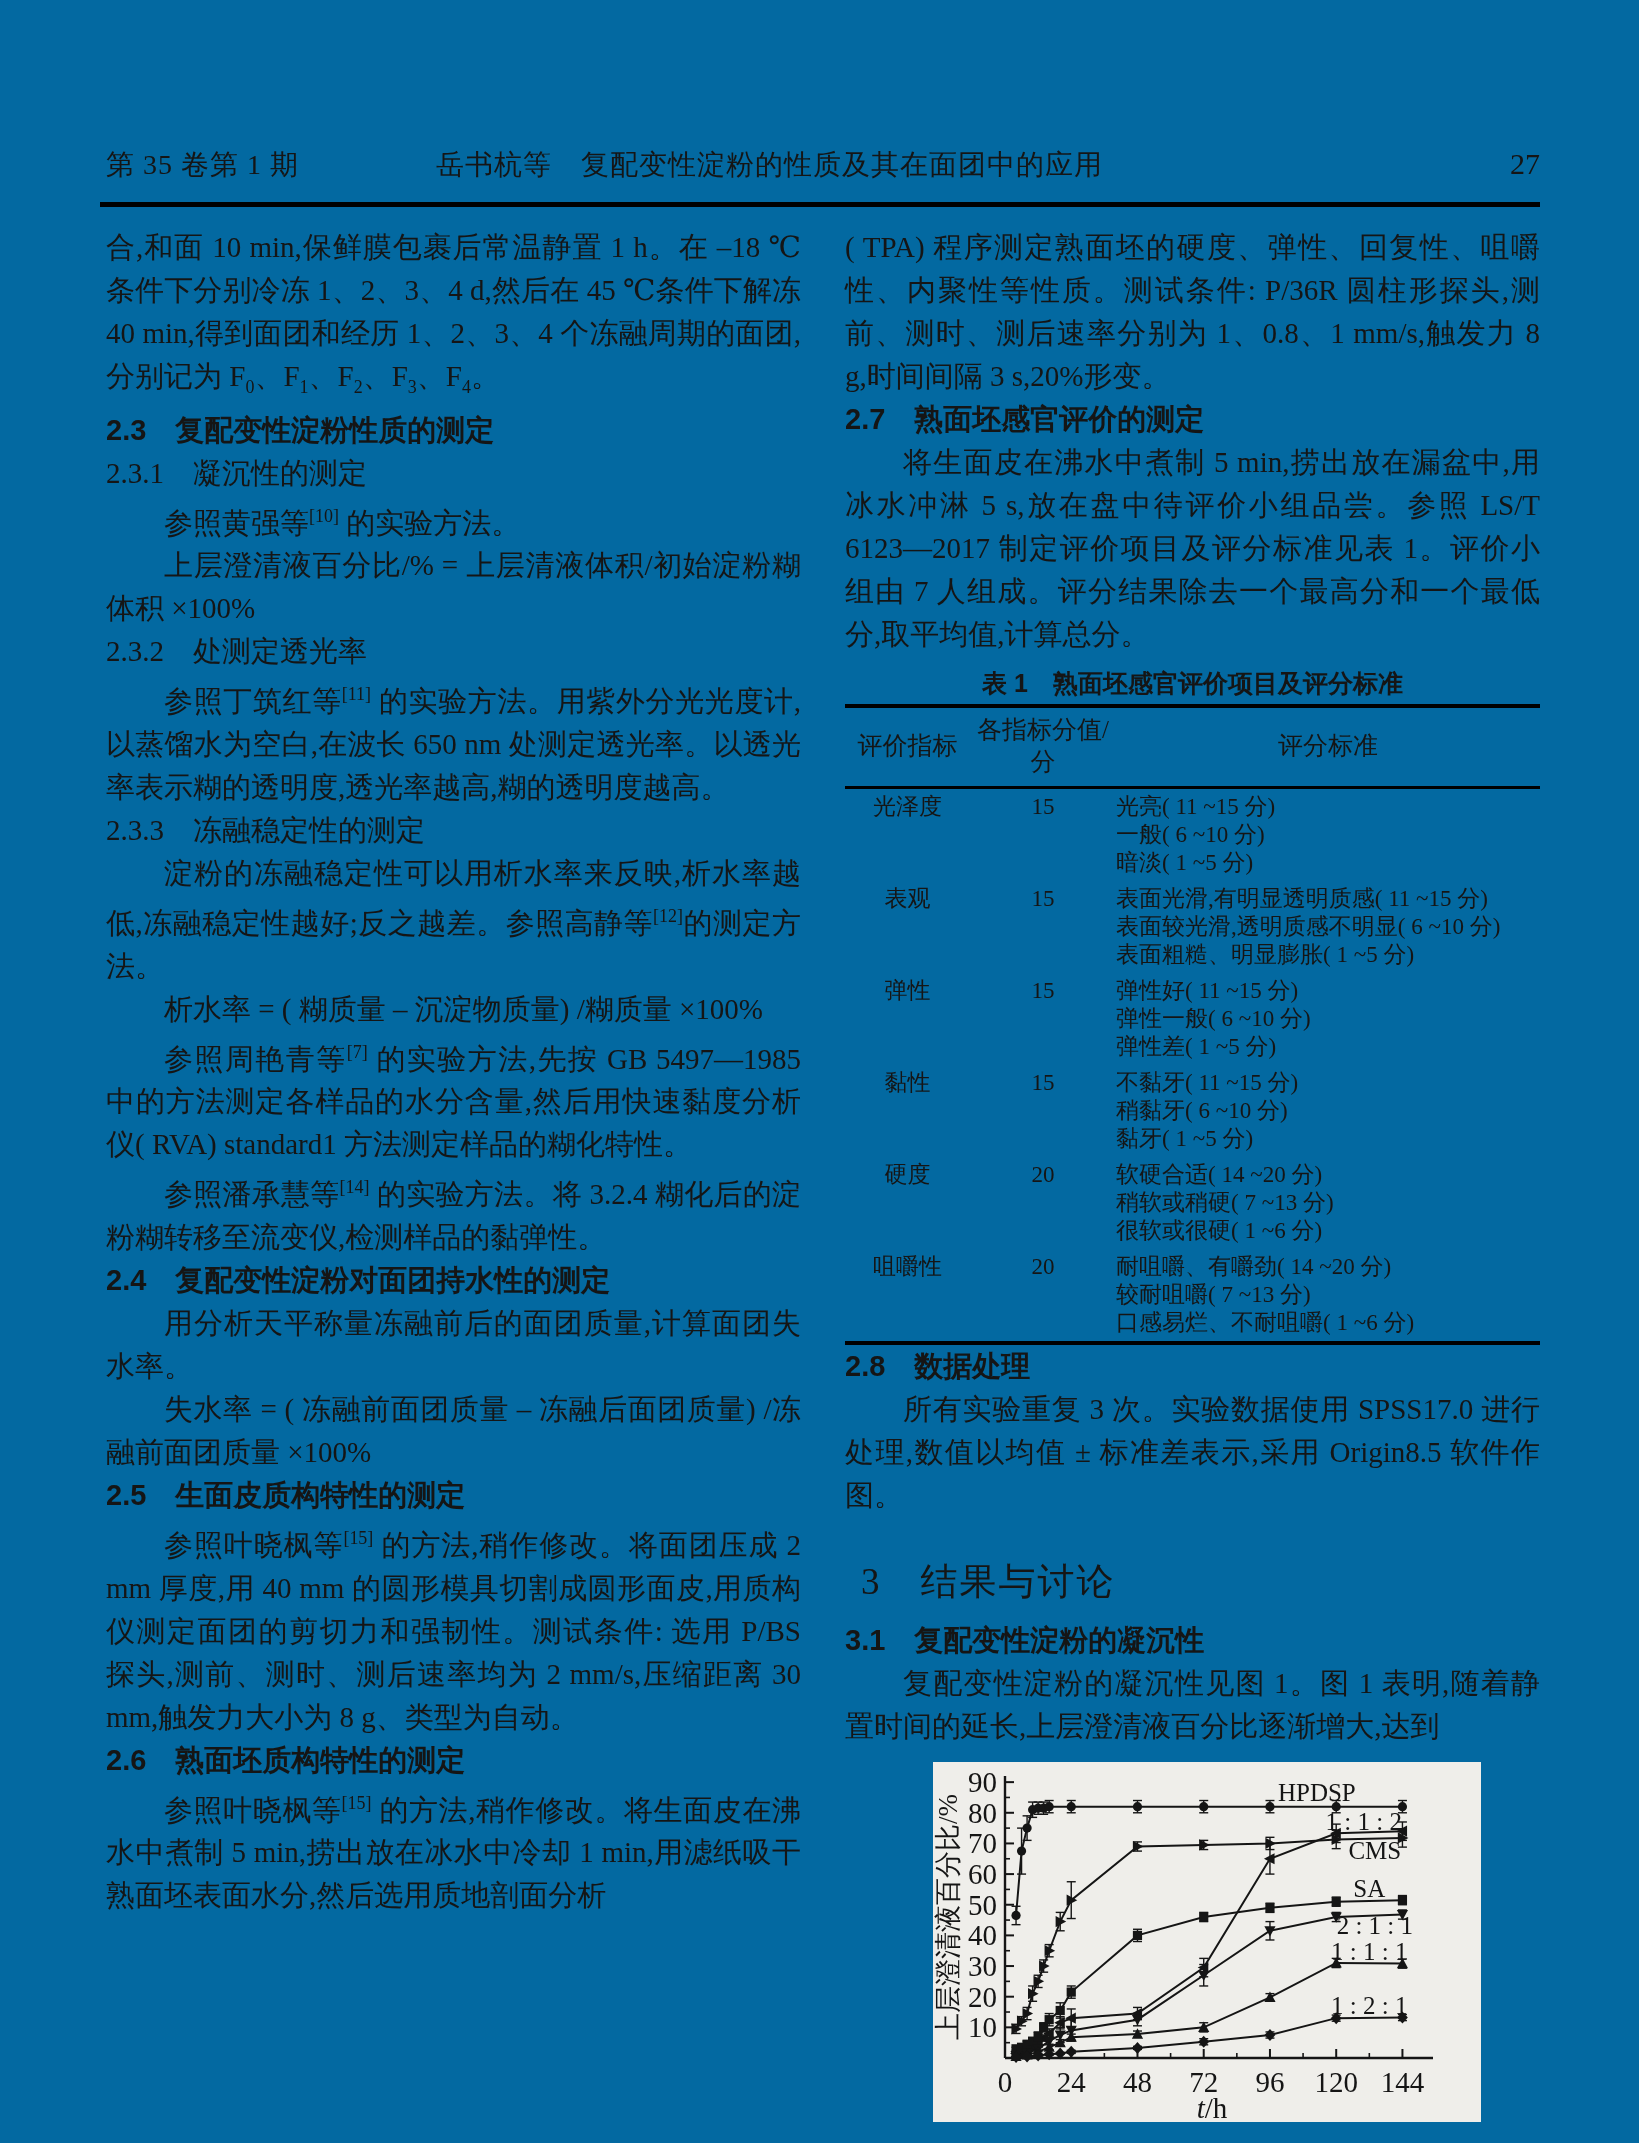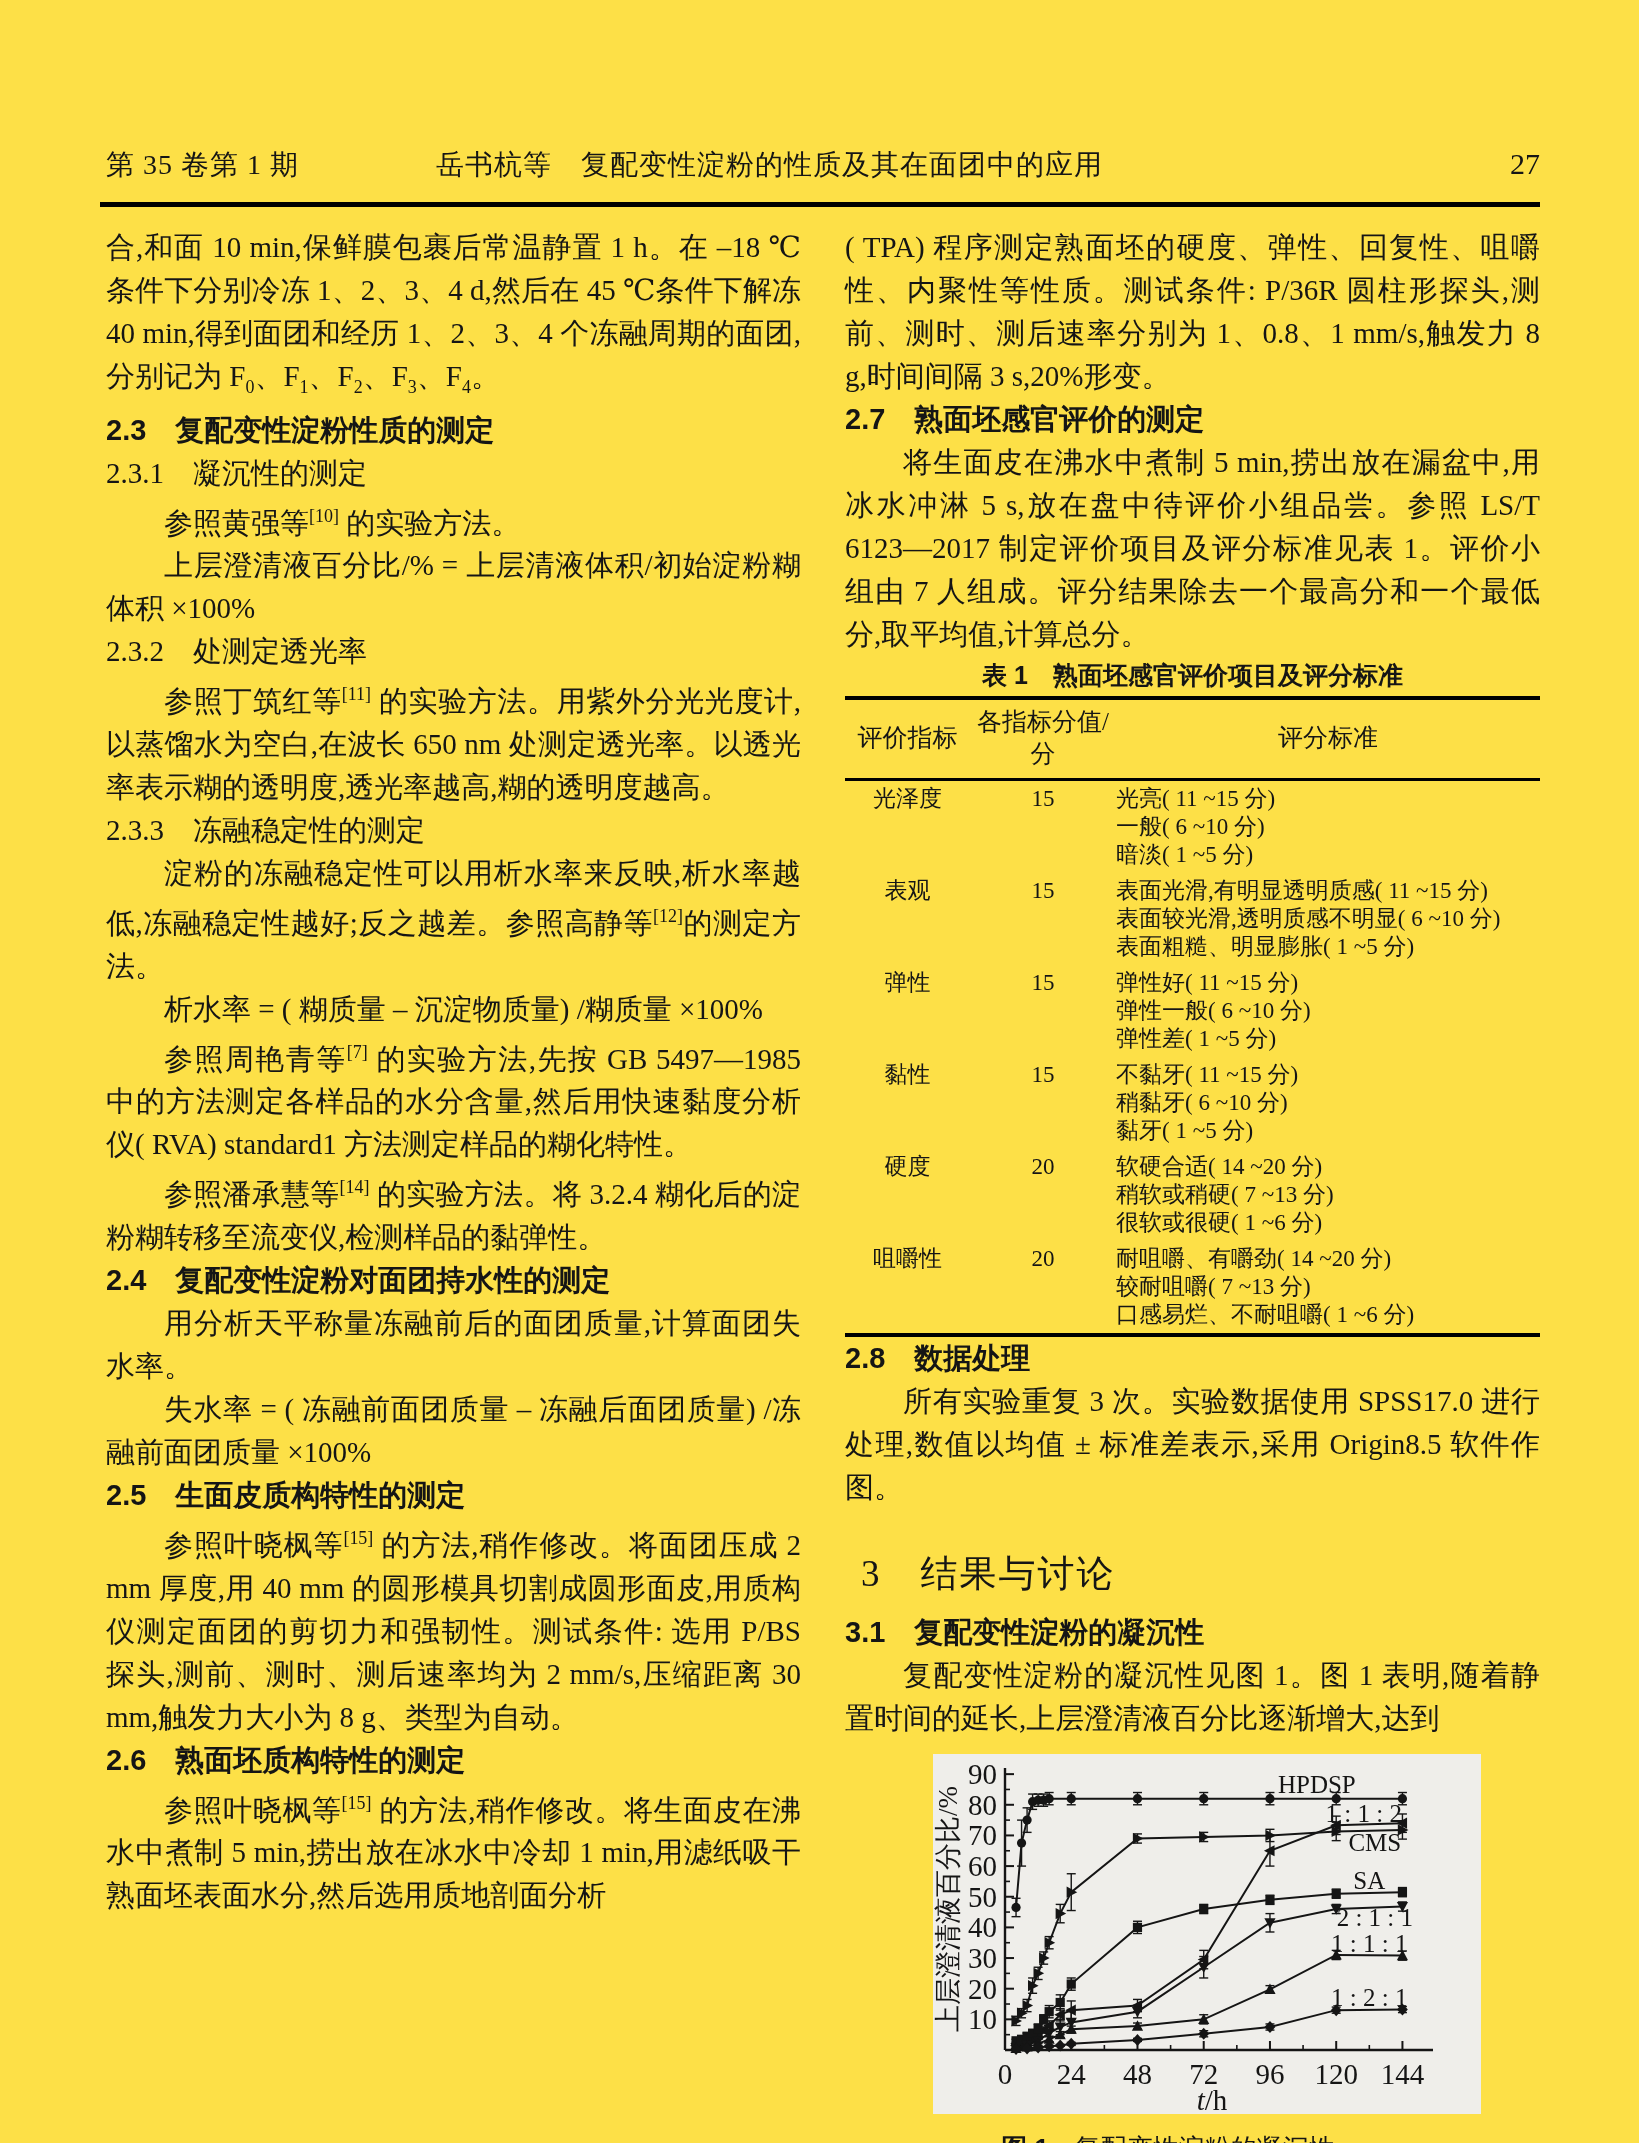--- a/index.html
+++ b/index.html
@@ -1,16 +1,16 @@
 <!DOCTYPE html>
 <html lang="zh"><head>
 <meta charset="utf-8">
 <style>
   html,body{margin:0;padding:0;background:#e8e8e8;}
-  .page{position:relative;width:1639px;height:2143px;background:#fde047;
+  .page{position:relative;width:1639px;height:2143px;background:#0369a1;
         font-family:"Liberation Serif","DejaVu Serif",serif;color:#151515;overflow:hidden;}
   
   .hdr{position:absolute;top:146px;left:106px;width:1434px;display:flex;align-items:baseline;
        font-size:28px;}
   .hdr .hl{width:330px;letter-spacing:1px;}
   .hdr .hc{flex:1;letter-spacing:1px;}
   .hdr .hr{width:80px;text-align:right;font-size:30px;}
   .hrule{position:absolute;top:202px;left:100px;width:1440px;height:5px;background:#000;}
   
   .cols{position:absolute;top:226px;left:106px;width:1434px;display:flex;gap:44px;}
@@ -19,21 +19,21 @@
   .col p.cont{text-indent:0;}
   .col h2{margin:0;font-family:"Liberation Sans","DejaVu Sans",sans-serif;
           font-weight:700;font-size:29px;line-height:43px;text-align:left;}
   .col h3{margin:0;font-weight:400;font-size:29px;line-height:43px;text-align:left;}
   .col h2.sec{font-size:37px;line-height:58px;margin:36px 0 8px 16px;
               font-family:"Liberation Serif","DejaVu Serif",serif;font-weight:400;letter-spacing:2px;}
   sup{font-size:0.62em;}
   sub{font-size:0.62em;}
   
   .tblcap{text-align:center;font-family:"Liberation Sans","DejaVu Sans",sans-serif;
-          font-weight:700;font-size:25px;line-height:38px;margin-top:0;}
+          font-weight:700;font-size:25px;line-height:38px;margin-top:8px;}
   table.t1{width:100%;border-collapse:collapse;border-top:4px solid #000;border-bottom:4px solid #000;
            margin-top:2px;}
   table.t1 th{font-weight:400;font-size:25px;line-height:32px;padding:6px 0 8px 0;
               border-bottom:3px solid #000;text-align:center;}
   table.t1 td{font-size:23px;line-height:28px;padding:4px 0;vertical-align:top;text-align:center;}
   table.t1 td.crit{text-align:left;}
   
   .fig{margin:14px 0 0 88px;width:548px;}
   .fig svg{display:block;background:#efeeea;}
   .figcap{width:470px;text-align:center;font-size:26px;line-height:40px;margin-top:14px;}

